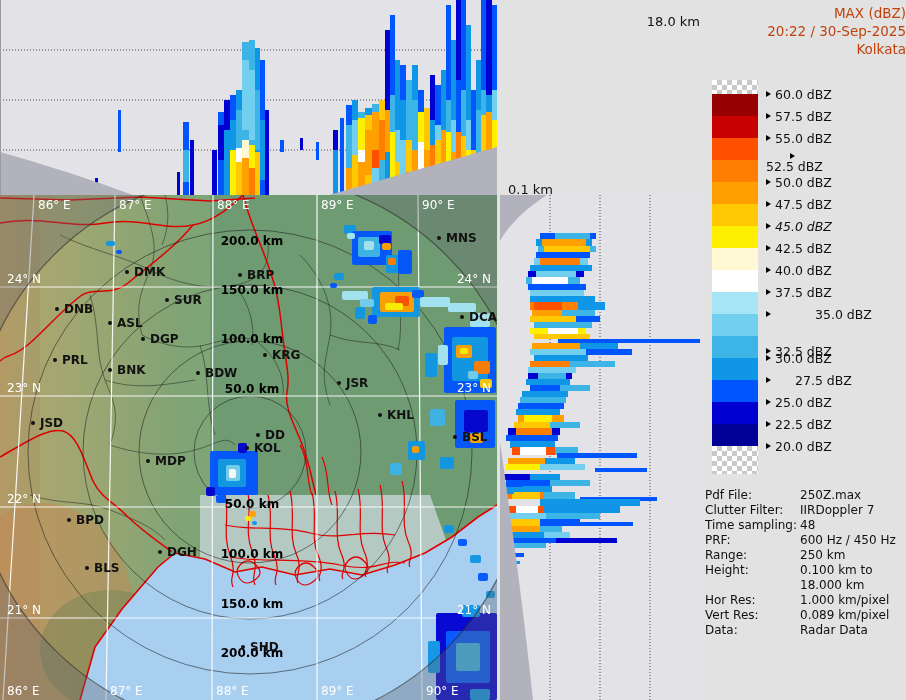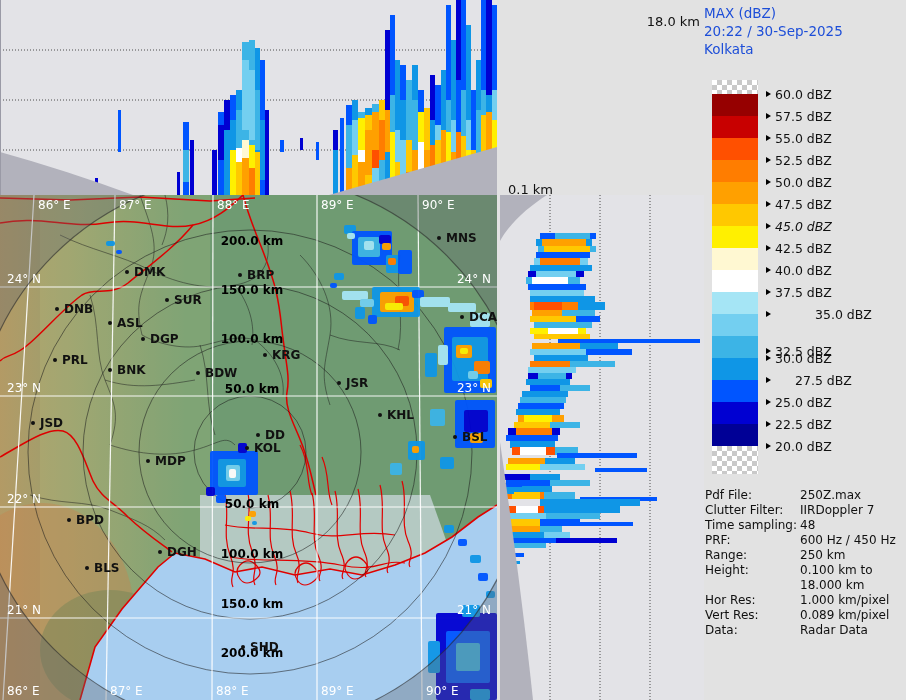--- a/index.html
+++ b/index.html
@@ -11,22 +11,22 @@
   }
   .panel{position:absolute;}
   #top-profile{left:0;top:0;width:497px;height:195px;}
   #map-panel{left:0;top:195px;width:497px;height:505px;}
   #right-profile{left:500px;top:195px;width:204px;height:505px;}
   #corner-area{left:497px;top:8px;width:215px;height:195px;}
   .axis-label{position:absolute;font-size:13px;color:#111;}
   #height-max-label{right:12px;top:6px;}
   #height-min-label{left:11px;bottom:6px;}
   #legend-panel{left:704px;top:0;width:202px;height:700px;}
-  #title-block{position:absolute;left:0;top:4px;width:100%;text-align:left;
-    font-size:13.5px;line-height:18px;color:#1d4ed8;}
+  #title-block{position:absolute;left:0;top:4px;width:100%;text-align:right;
+    font-size:13.5px;line-height:18px;color:#c2410c;}
   #legend-bar{position:absolute;left:8px;top:80px;width:46px;}
   .legend-cell{width:46px;height:22px;}
   .checker{
     background-color:#fff;
     background-image:
       linear-gradient(45deg,#c9c9c9 25%,transparent 25%,transparent 75%,#c9c9c9 75%),
       linear-gradient(45deg,#c9c9c9 25%,transparent 25%,transparent 75%,#c9c9c9 75%);
     background-size:10px 10px;background-position:0 0,5px 5px;
   }
   .checker-top{width:46px;height:14px;}
@@ -582,21 +582,21 @@
         <span>60.0 dBZ</span>
       </div>
       <div class="legend-label" style="top: 109px;">
         <span class="legend-arrow"></span>
         <span>57.5 dBZ</span>
       </div>
       <div class="legend-label" style="top: 131px;">
         <span class="legend-arrow"></span>
         <span>55.0 dBZ</span>
       </div>
-      <div class="legend-label" style="top: 153px;">
+      <div class="legend-label" style="top: 153px; flex-direction: column;">
         <span class="legend-arrow"></span>
         <span>52.5 dBZ</span>
       </div>
       <div class="legend-label" style="top: 175px;">
         <span class="legend-arrow"></span>
         <span>50.0 dBZ</span>
       </div>
       <div class="legend-label" style="top: 197px;">
         <span class="legend-arrow"></span>
         <span>47.5 dBZ</span>

